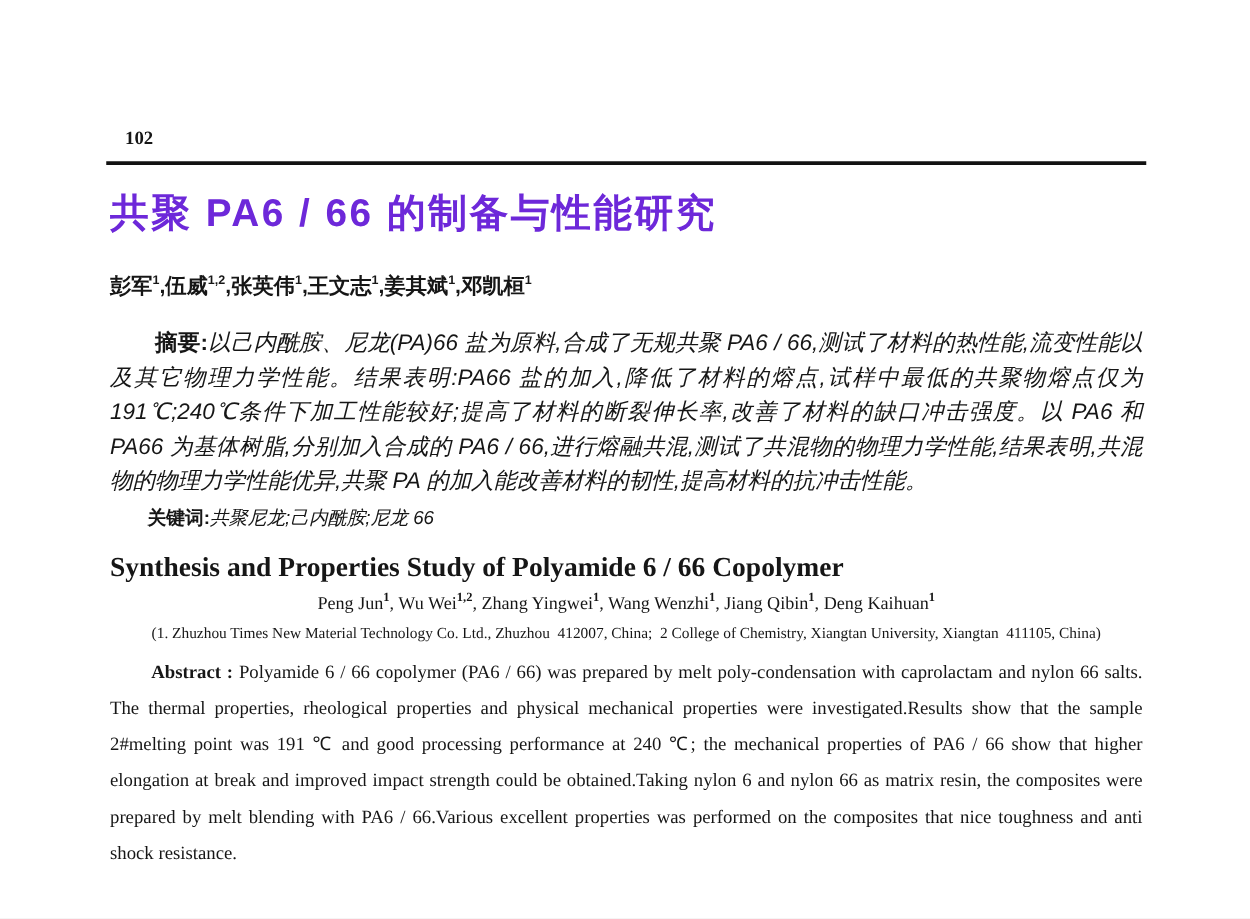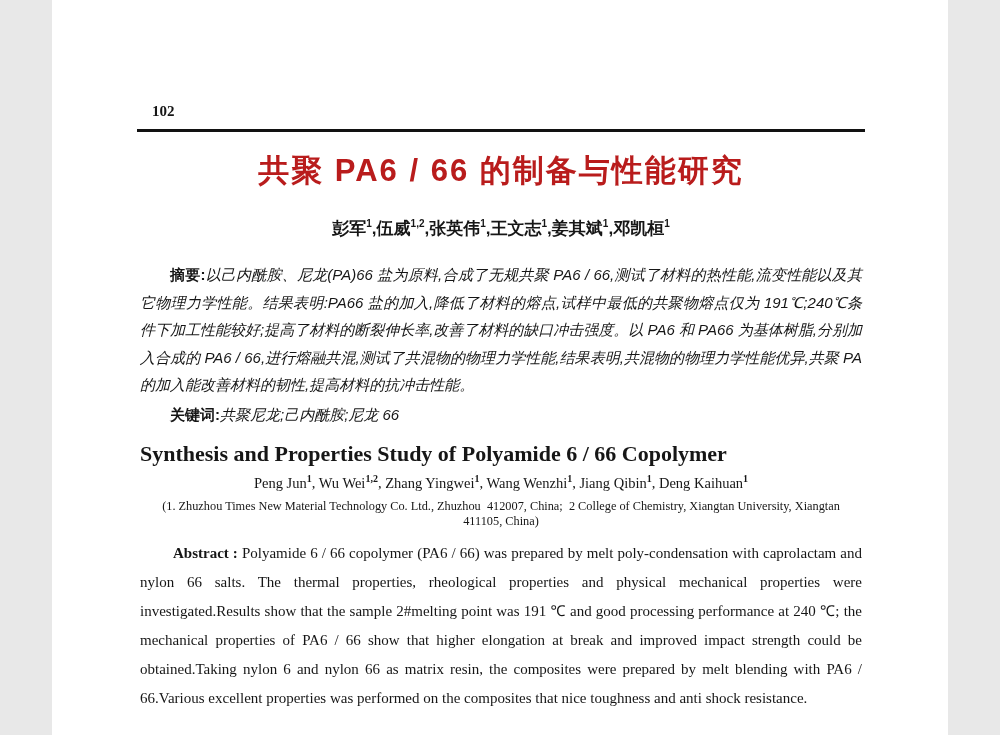--- a/index.html
+++ b/index.html
@@ -1,18 +1,18 @@
 <!DOCTYPE html>
 <html><head>
 <meta charset="utf-8">
 <style>
   html, body { margin: 0; padding: 0; background: #e8e8e8; }
   .page {
     position: relative;
-    width: 896px;
+    width: 1000px;
     height: 735px;
     margin: 0 auto;
     background: #ffffff;
     color: #161616;
     font-family: "Liberation Serif", serif;
     overflow: hidden;
     box-sizing: border-box;
   }
   
   .header {
@@ -38,50 +38,49 @@
     height: 3px;
     background: #121212;
   }
   
   .content {
     position: absolute;
     top: 136px; left: 88px; right: 86px;
   }
   .title-cn {
     margin: 14px 0 11px 0;
-    text-align: center;
     font-size: 31px;
     font-weight: 900;
     letter-spacing: 2px;
     font-family: "Liberation Sans", sans-serif;
-    color: #b91c1c;
+    color: #6d28d9;
   }
   .authors-cn {
     margin-top: 25px;
-    text-align: center;
+    text-align: left;
     font-size: 17px;
     font-weight: 700;
     font-family: "Liberation Sans", sans-serif;
   }
   .authors-cn sup, .authors-en sup {
     font-size: 10px;
     font-weight: 600;
     vertical-align: super;
     line-height: 0;
   }
   .affil-cn {
     margin-top: 9px;
     text-align: center;
     font-size: 13px;
     white-space: pre-wrap;
     font-family: "Liberation Sans", sans-serif;
   }
   .abstract-cn {
     margin: 21px 0 0 0;
-    font-size: 15px;
+    font-size: 18px;
     line-height: 27.5px;
     text-align: justify;
     text-indent: 2em;
     font-family: "Liberation Sans", sans-serif;
   }
   .abstract-cn .body-cn, .keywords-cn .body-cn { font-style: italic; }
   .abstract-cn b, .keywords-cn b { font-style: normal; font-weight: 800; }
   .keywords-cn {
     margin: 2px 0 0 0;
     font-size: 15px;

